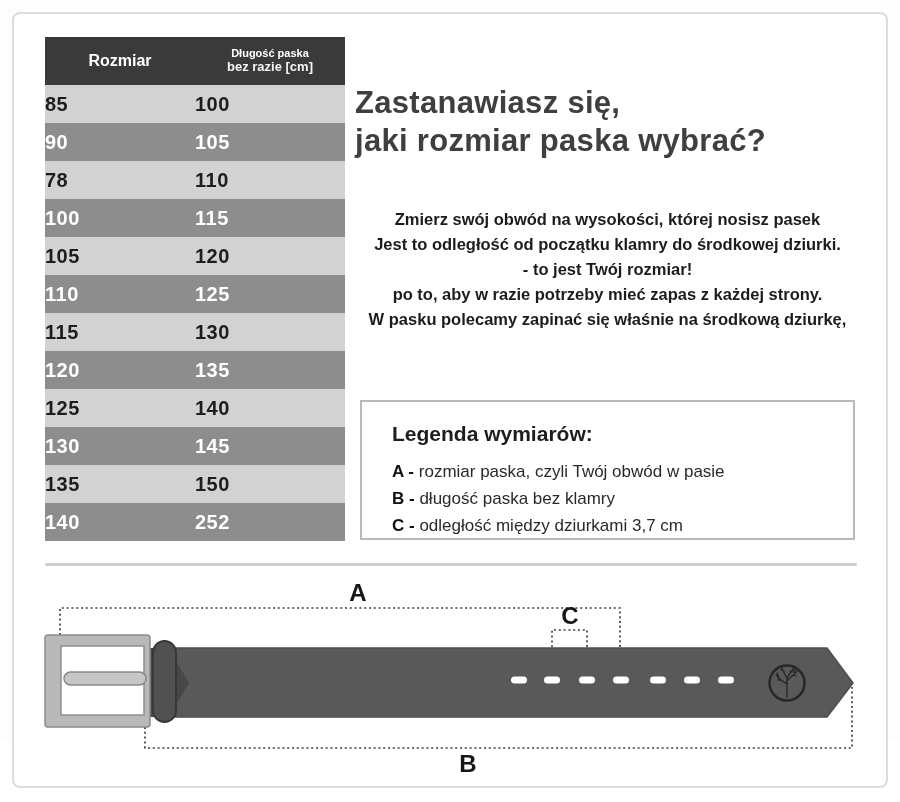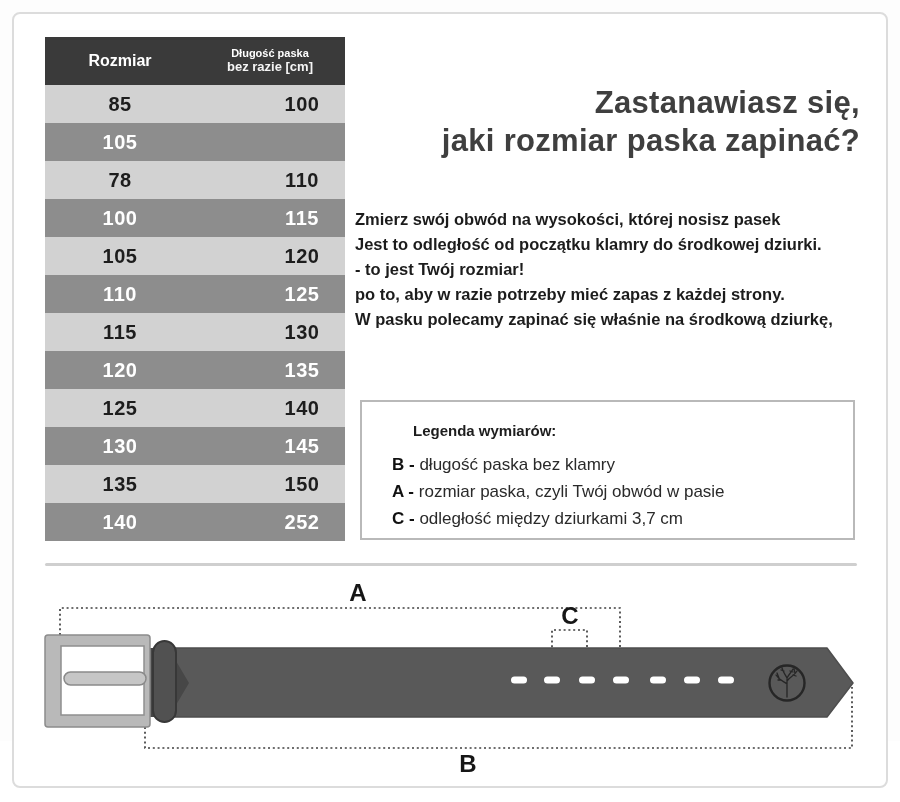--- a/index.html
+++ b/index.html
@@ -13,33 +13,33 @@
 
   
   .size-table { position:absolute; left:45px; top:37px; width:300px; }
   .table-header { display:grid; grid-template-columns:150px 150px; align-items:center;
                   height:48px; background:var(--header-bg,#3a3a3a); color:#fff; text-align:center; }
   .th-size { font-weight:bold; font-size:16px; }
   .th-len  { line-height:1.15; }
   .th-len .l1 { font-weight:bold; font-size:11px; display:block; }
   .th-len .l2 { font-weight:bold; font-size:13px; display:block; opacity:.95; }
   .t-row { display:grid; grid-template-columns:150px 150px; align-items:center;
-           height:38px; text-align:center; font-weight:bold; font-size:20px; letter-spacing:.5px;gap:32px; }
+           height:38px; text-align:left; font-weight:bold; font-size:20px; letter-spacing:.5px; }
   .t-row.light { background:var(--row-light,#d2d2d2); color:var(--row-light-text,#1d1d1d); }
   .t-row.dark  { background:var(--row-dark,#8d8d8d);  color:#fff; }
 
   
-  .page-title { position:absolute; left:355px; top:84px; width:505px; text-align:right;
+  .page-title { position:absolute; left:355px; top:84px; width:505px; text-align:left;
                 color:var(--heading-color,#3f3f3f); font-weight:bold; font-size:31px; line-height:38px;
                 letter-spacing:.3px; }
-  .intro-text { position:absolute; left:355px; top:207px; width:505px; 
+  .intro-text { position:absolute; left:355px; top:207px; width:505px; text-align:center;
                 color:var(--body-color,#1c1c1c); font-weight:bold; font-size:16.5px; line-height:25px; }
   .legend-box { position:absolute; left:360px; top:400px; width:495px; height:140px;
                 border:2px solid var(--legend-border,#b9b9b9); background:#fff; padding:20px 20px 0 30px; }
-  .legend-title { font-weight:bold; font-size:15px; color:#1d1d1d; margin-bottom:12px;margin-left:21px; }
+  .legend-title { font-weight:bold; font-size:21px; color:#1d1d1d; margin-bottom:12px; }
   .legend-item { font-size:17px; color:#2a2a2a; line-height:27px; }
   .legend-item b { color:#111; }
 
   
   .section-divider { position:absolute; left:45px; top:563px; width:812px; height:3px;
                      background:var(--divider,#cfcfcf); border-radius:2px; }
 
   
   .belt-diagram { position:absolute; left:0; top:570px; width:900px; height:232px; }
   .dim-line { fill:none; stroke:var(--dim,#3f3f3f); stroke-width:1.7; stroke-dasharray:2 2.8; }
@@ -68,20 +68,21 @@
         <span class="l1">Długość paska</span>
         <span class="l2">bez razie [cm]</span>
       </div>
     </div>
     <div>
         <div class="t-row light">
       <span>85</span>
       <span>100</span>
     </div>
         <div class="t-row dark">
+      <span>90</span>
       <span>105</span>
     </div>
         <div class="t-row light">
       <span>78</span>
       <span>110</span>
     </div>
         <div class="t-row dark">
       <span>100</span>
       <span>115</span>
     </div>
@@ -115,40 +116,40 @@
     </div>
         <div class="t-row dark">
       <span>140</span>
       <span>252</span>
     </div>
       </div>
   </div>
 
   <div class="page-title">
     <div>Zastanawiasz się,</div>
-    <div>jaki rozmiar paska zapinać?</div>
+    <div>jaki rozmiar paska wybrać?</div>
   </div>
 
   <div class="intro-text">
     <div>Zmierz swój obwód na wysokości, której nosisz pasek</div>
     <div>Jest to odległość od początku klamry do środkowej dziurki.</div>
     <div>- to jest Twój rozmiar!</div>
     <div>po to, aby w razie potrzeby mieć zapas z każdej strony.</div>
     <div>W pasku polecamy zapinać się właśnie na środkową dziurkę,</div>
   </div>
 
   <div class="legend-box">
     <div class="legend-title">Legenda wymiarów:</div>
     <div class="legend-item">
+      <b>A -</b>
+      <span>rozmiar paska, czyli Twój obwód w pasie</span>
+    </div>
+    <div class="legend-item">
       <b>B -</b>
       <span>długość paska bez klamry</span>
-    </div>
-    <div class="legend-item">
-      <b>A -</b>
-      <span>rozmiar paska, czyli Twój obwód w pasie</span>
     </div>
     <div class="legend-item">
       <b>C -</b>
       <span>odległość między dziurkami 3,7 cm</span>
     </div>
   </div>
 
   <div class="section-divider"></div>
 
   <svg class="belt-diagram" viewBox="0 570 900 232" xmlns="http://www.w3.org/2000/svg">

